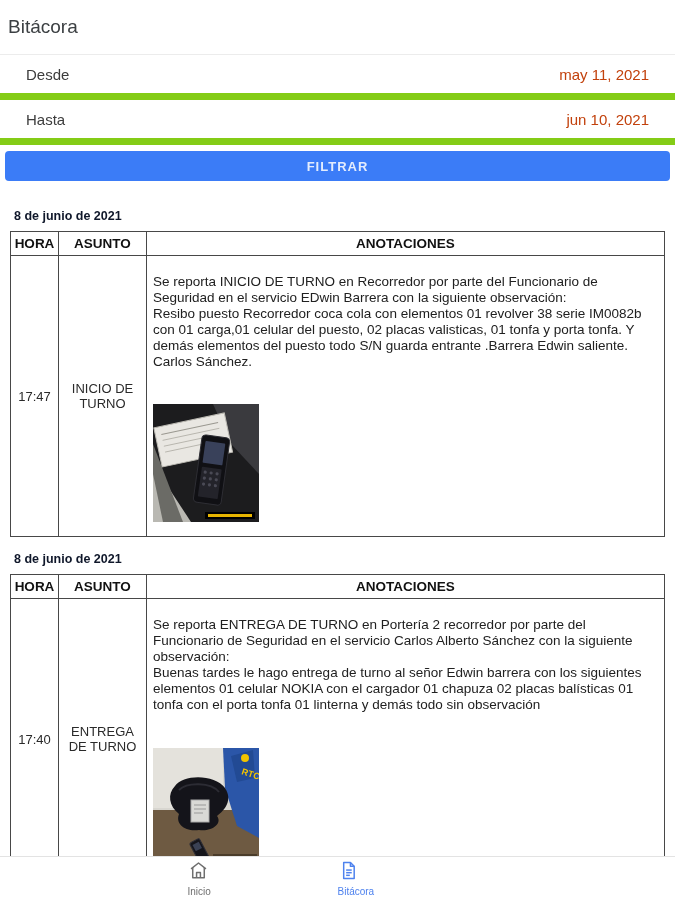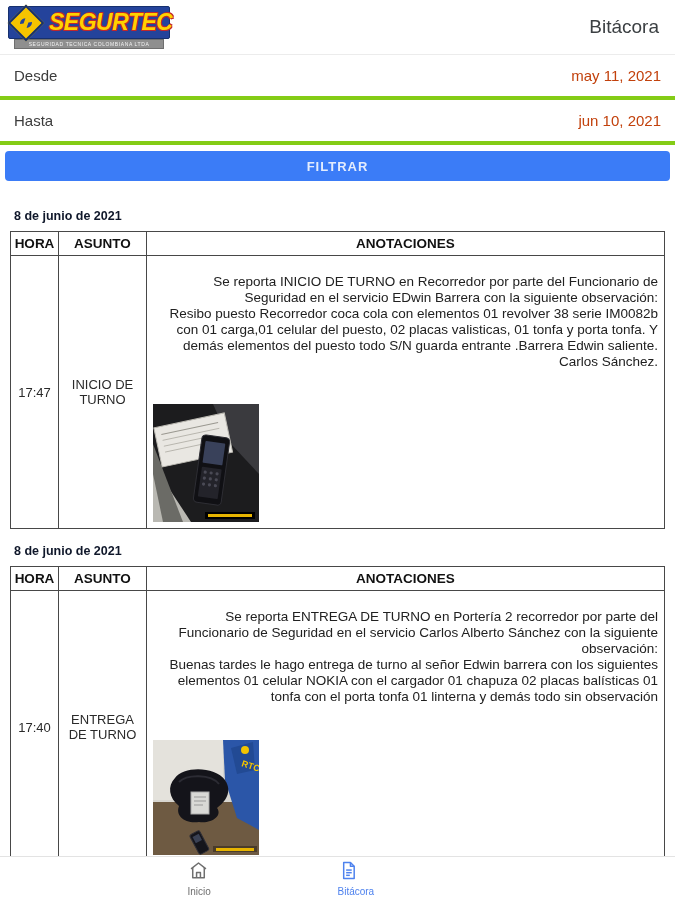--- a/index.html
+++ b/index.html
@@ -33,21 +33,21 @@
   .logo-diamond {
     position:absolute; left:5px; top:5px; width:26px; height:26px;
     background:#f6c400; border:2px solid #16306e; transform:rotate(45deg);
     display:flex; align-items:center; justify-content:center;
   }
   .logo-diamond svg { transform:rotate(-45deg); }
   .page-title { font-size:19px; color:#3c4043; }
   
   .filter-row {
     height:45px; display:flex; justify-content:space-between; align-items:center;
-    padding:0 14px; border-bottom:4px solid #84cc16; font-size:15px;
+    padding:0 26px; border-bottom:7px solid #84cc16; font-size:15px;
   }
   .filter-label { color:#3c3c3c; }
   .filter-value { color:#c2410c; }
   .filter-btn {
     display:block; width:665px; margin:6px 5px 0; height:30px; border:none;
     background:#3b7cf7; color:#e3ecfd; font-size:13px; font-weight:600;
     letter-spacing:1px; border-radius:4px; cursor:pointer;
     font-family:"Liberation Sans", sans-serif;
   }
   
@@ -60,22 +60,22 @@
   table.log th, table.log td { border:1px solid #484848;margin-left:24px; }
   table.log th {
     height:24px; font-size:13.5px; font-weight:bold; text-align:center; color:#111;
     padding:1px 2px;
   }
   col.c-hora { width:48px; }
   col.c-asunto { width:88px; }
   td.hora { text-align:center; font-size:13px; color:#2a2a2a; }
   td.asunto { text-align:center; font-size:13px; color:#2a2a2a; padding:0 3px; }
   td.anot {
-    vertical-align:top; padding:2px 6px 4px; font-size:13.5px; line-height:1.18;
-    color:#212121; white-space:pre-line;text-align:right;
+    vertical-align:top; padding:2px 6px 12px; font-size:13.5px; line-height:1.18;
+    color:#212121; white-space:pre-line;
   }
   .anot-text { white-space:pre-line; }
   .photo { width:106px; height:118px; margin:3px 0 2px; }
   .photo svg { display:block; }
   
   .bottom-nav {
     position:absolute; left:0; right:0; bottom:0; height:44px; background:#fff;
     border-top:1px solid #e3e3e3; display:flex; justify-content:center; align-items:center;
   }
   .nav-item {
@@ -83,32 +83,20 @@
     color:#6f6f6f; cursor:pointer;
   }
   .nav-item.active { color:#4e82ee; }
   .nav-item svg { width:21px; height:21px; }
   .nav-label { font-size:10px; margin-top:1px; }
 </style>
 </head>
 <body>
 
 <div class="header">
-  <div class="logo">
-    <div class="logo-box">
-      <span class="logo-word">SEGURTEC</span>
-    </div>
-    <div class="logo-strip">SEGURIDAD TECNICA COLOMBIANA LTDA</div>
-    <div class="logo-diamond">
-      <svg width="16" height="16" viewBox="0 0 16 16">
-        <path d="M2 9c0-3.3 2.2-5.6 5.4-5.8L5.6 8.4 2 9z" fill="#24439b"></path>
-        <path d="M14 7c0 3.3-2.2 5.6-5.4 5.8l1.8-5.2L14 7z" fill="#24439b"></path>
-      </svg>
-    </div>
-  </div>
   <div class="page-title">Bitácora</div>
 </div>
 
 <div class="filter-row">
   <span class="filter-label">Desde</span>
   <span class="filter-value">may 11, 2021</span>
 </div>
 <div class="filter-row">
   <span class="filter-label">Hasta</span>
   <span class="filter-value">jun 10, 2021</span>

